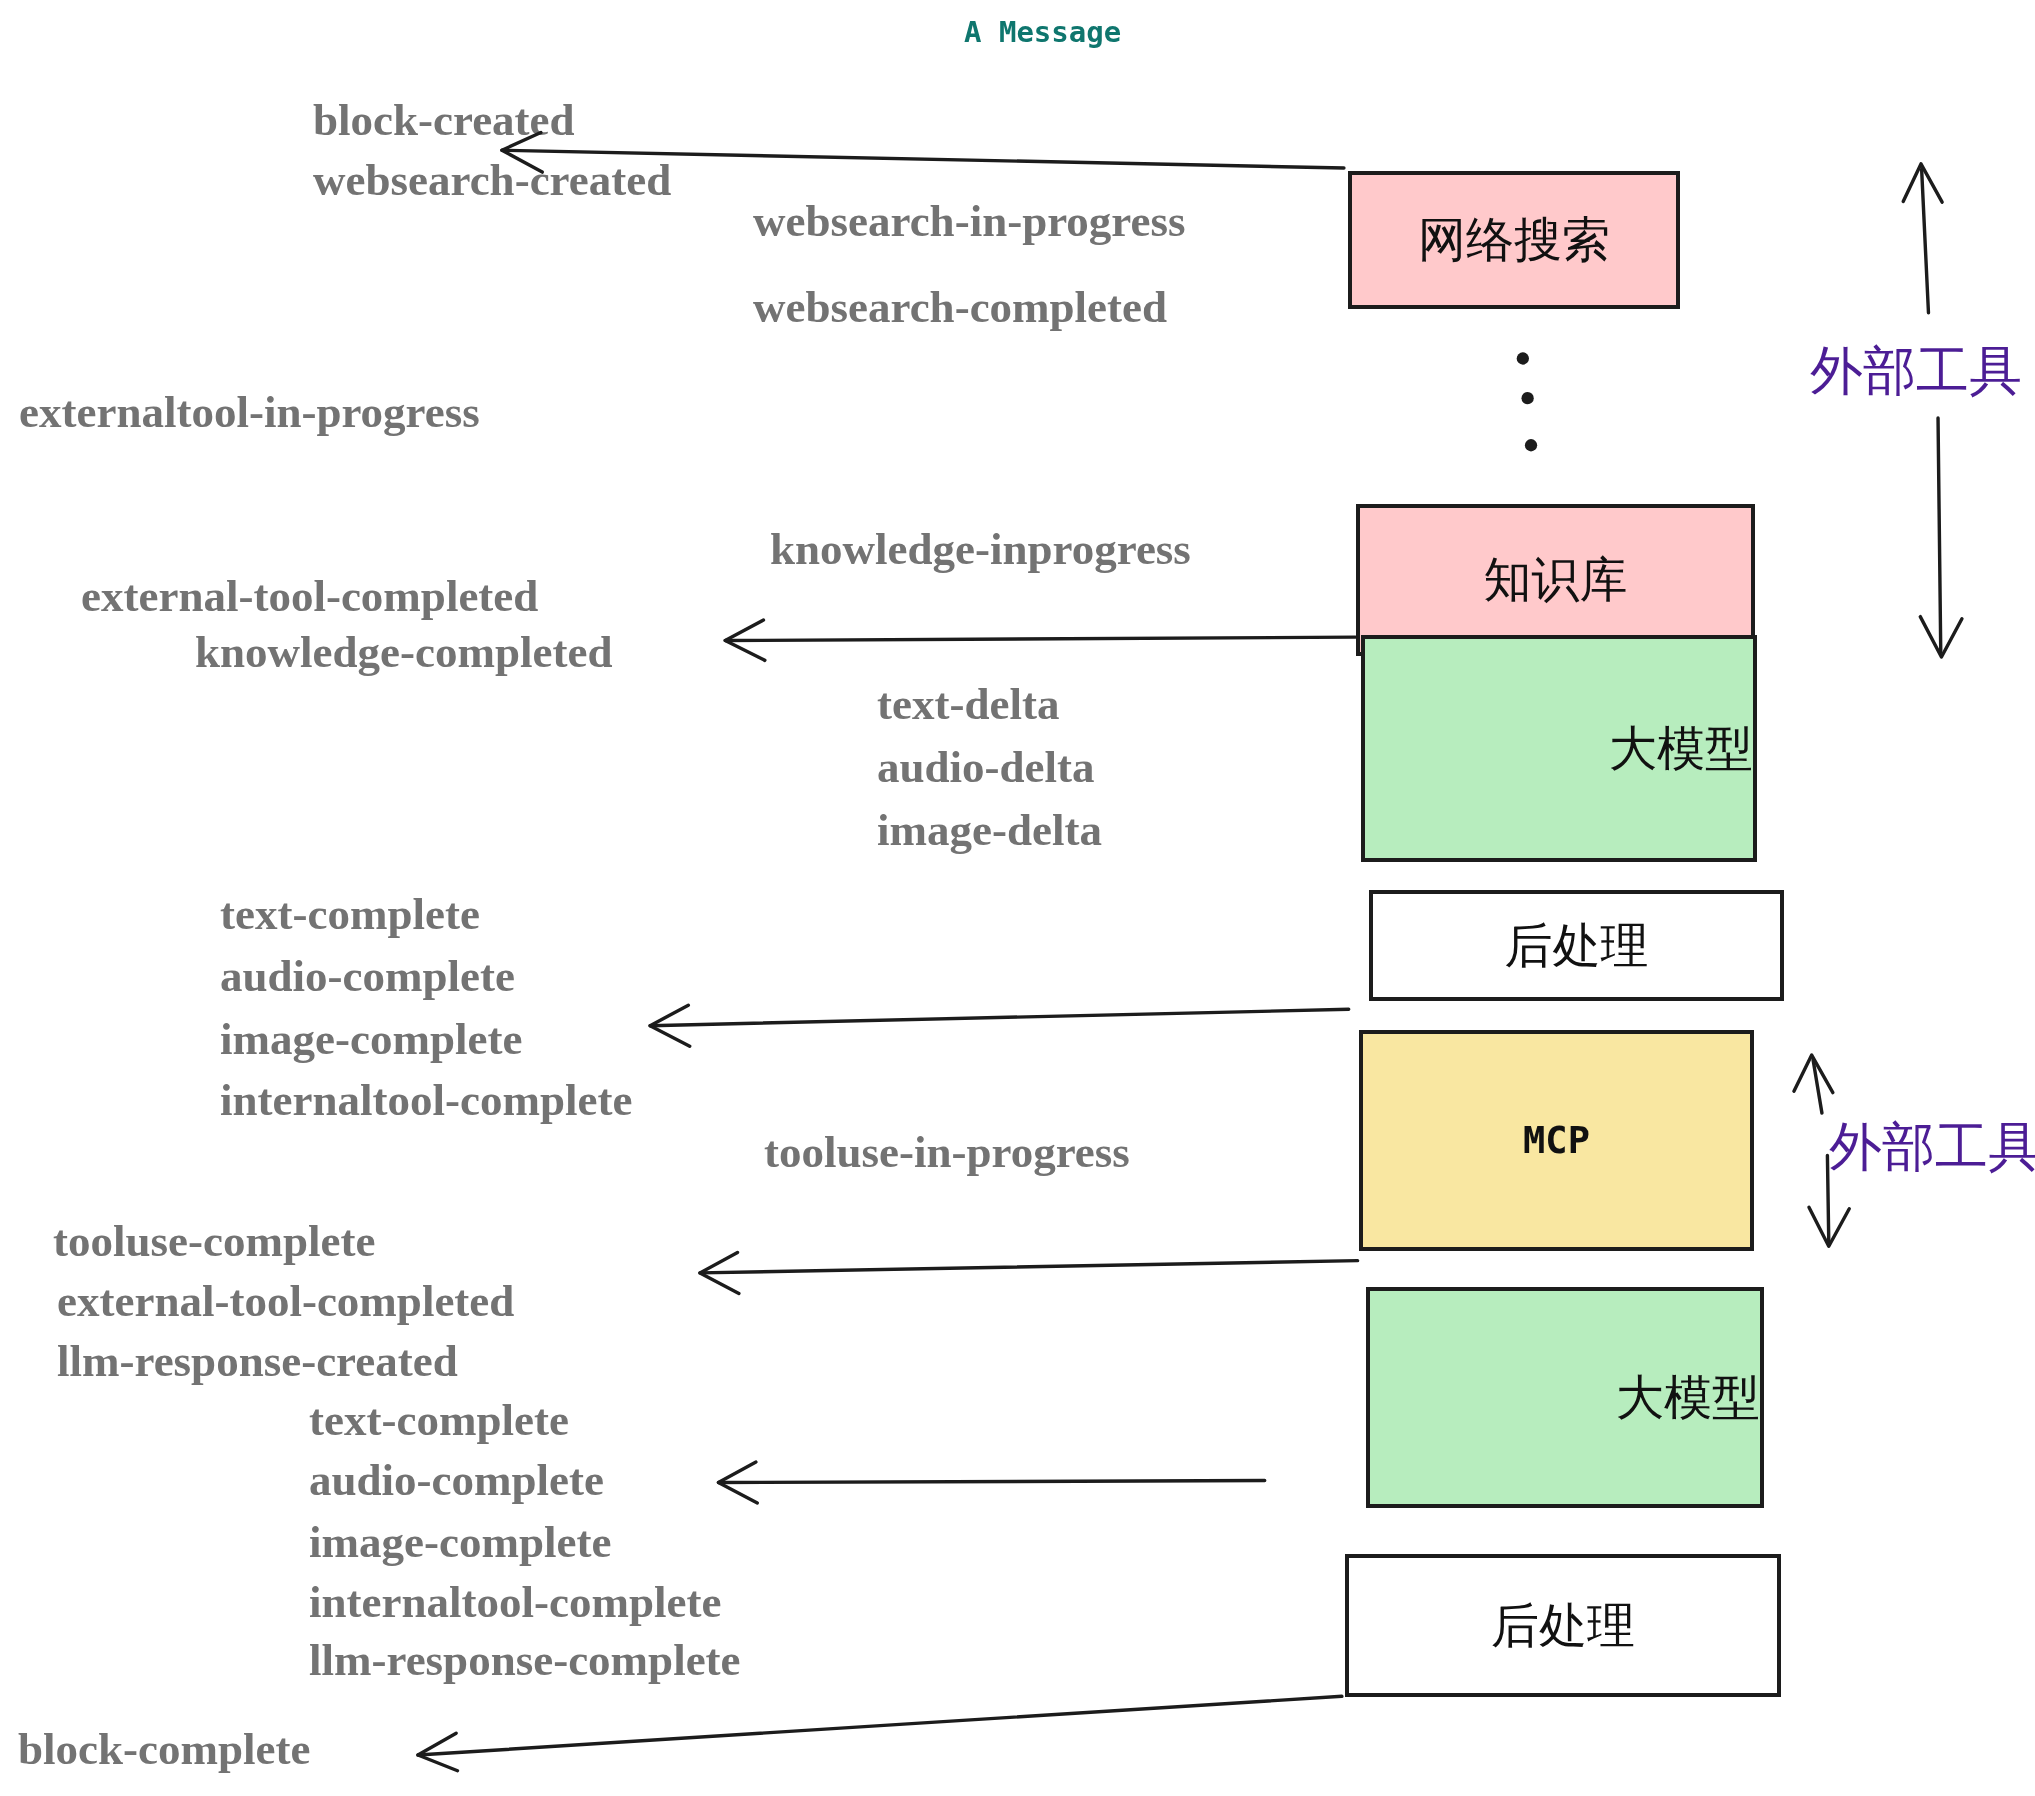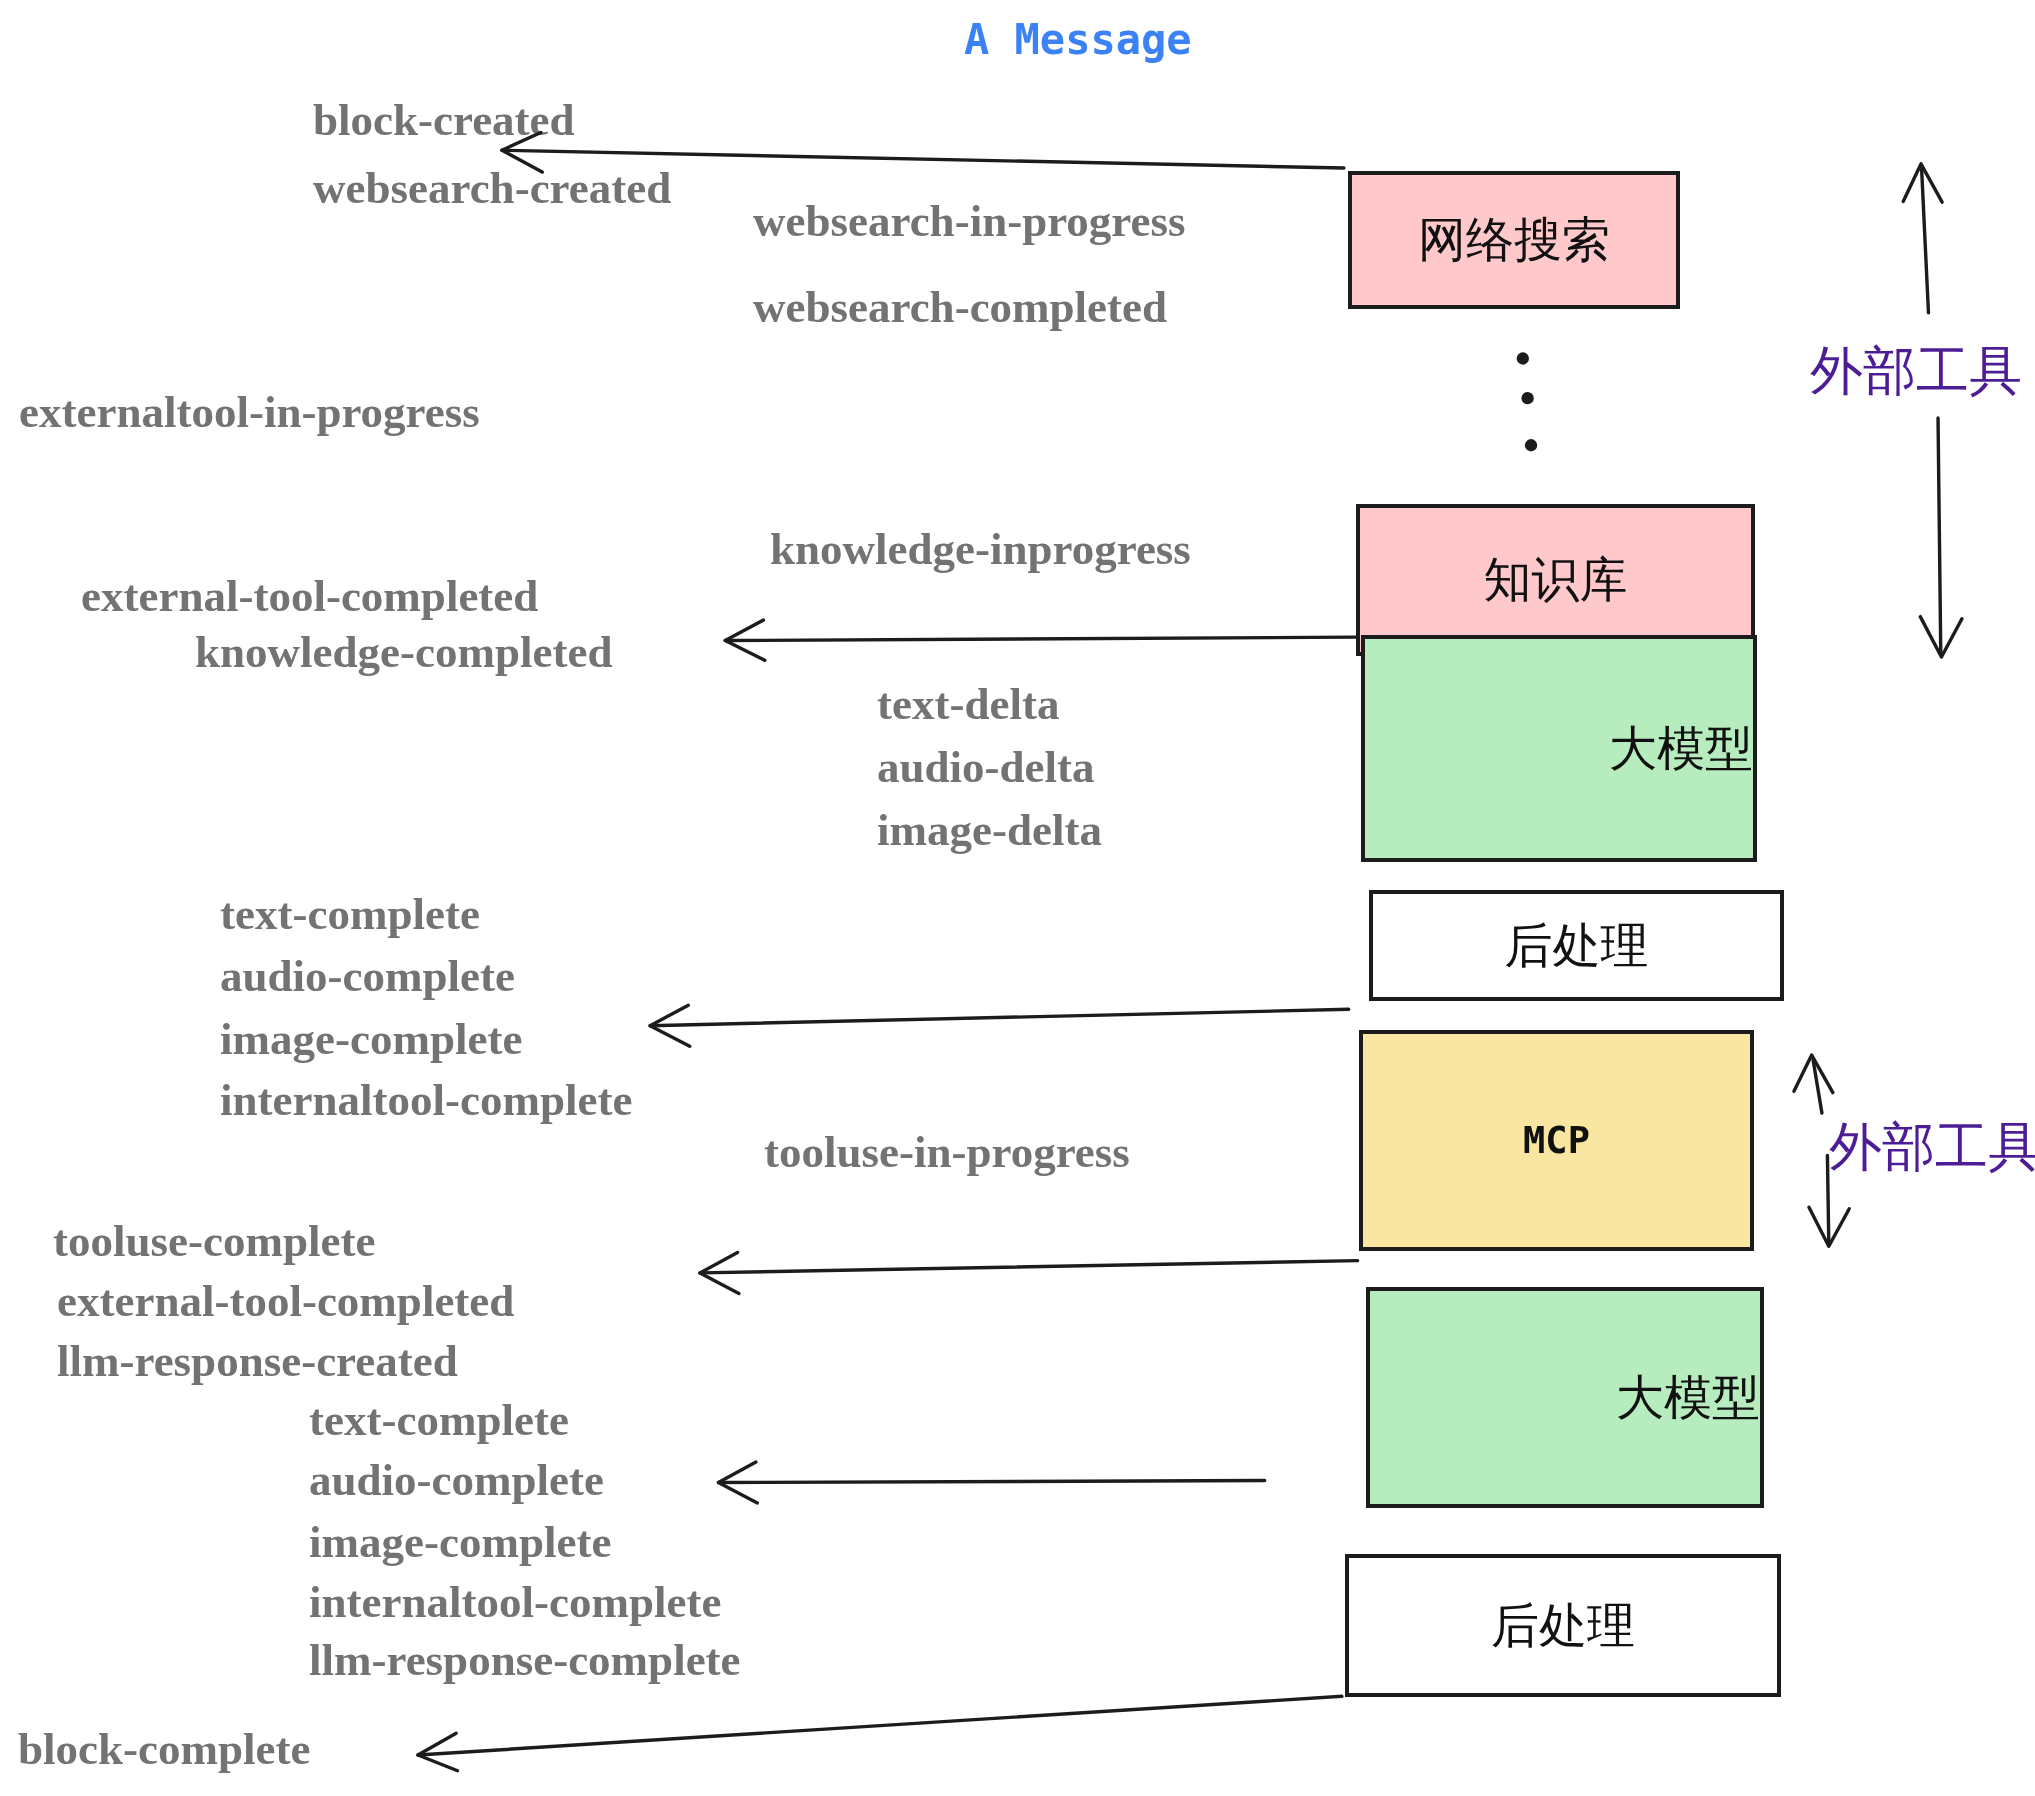--- a/index.html
+++ b/index.html
@@ -11,23 +11,23 @@
     font-weight:bold;
     font-size:45px;
     line-height:1.1;
     white-space:nowrap;
     color:#737373;
   }
   .title{
     position:absolute;
     font-family:"DejaVu Sans Mono","Liberation Mono",monospace;
     font-weight:bold;
-    font-size:42px;
+    font-size:29px;
     white-space:nowrap;
-    color:#3b82f6;
+    color:#0f766e;
   }
   .box{
     position:absolute;
     box-sizing:border-box;
     border:4.1px solid #1c1c1c;
     display:flex;align-items:center;justify-content:center;
     font-size:48px;
     font-weight:500;
     color:#111;
     background:#fff;
@@ -45,21 +45,21 @@
   }
   svg.overlay{position:absolute;left:0;top:0;pointer-events:none;}
   svg .ln{stroke:#1c1c1c;stroke-width:5;fill:none;stroke-linecap:round;stroke-linejoin:round;}
 </style>
 </head>
 <body>
 
 <div class="title" style="left:964px;top:15px;">A Message</div>
 
 <div class="ev" style="left:313px;top:96px;">block-created</div>
-<div class="ev" style="left:313px;top:164px;">websearch-created</div>
+<div class="ev" style="left:313px;top:156px;">websearch-created</div>
 <div class="ev" style="left:753px;top:197px;">websearch-in-progress</div>
 <div class="ev" style="left:753px;top:283px;">websearch-completed</div>
 <div class="ev" style="left:19px;top:388px;">externaltool-in-progress</div>
 <div class="ev" style="left:770px;top:525px;">knowledge-inprogress</div>
 <div class="ev" style="left:81px;top:572px;">external-tool-completed</div>
 <div class="ev" style="left:195px;top:628px;">knowledge-completed</div>
 
 <div class="ev" style="left:877px;top:680px;">text-delta</div>
 <div class="ev" style="left:877px;top:743px;">audio-delta</div>
 <div class="ev" style="left:877px;top:806px;">image-delta</div>

